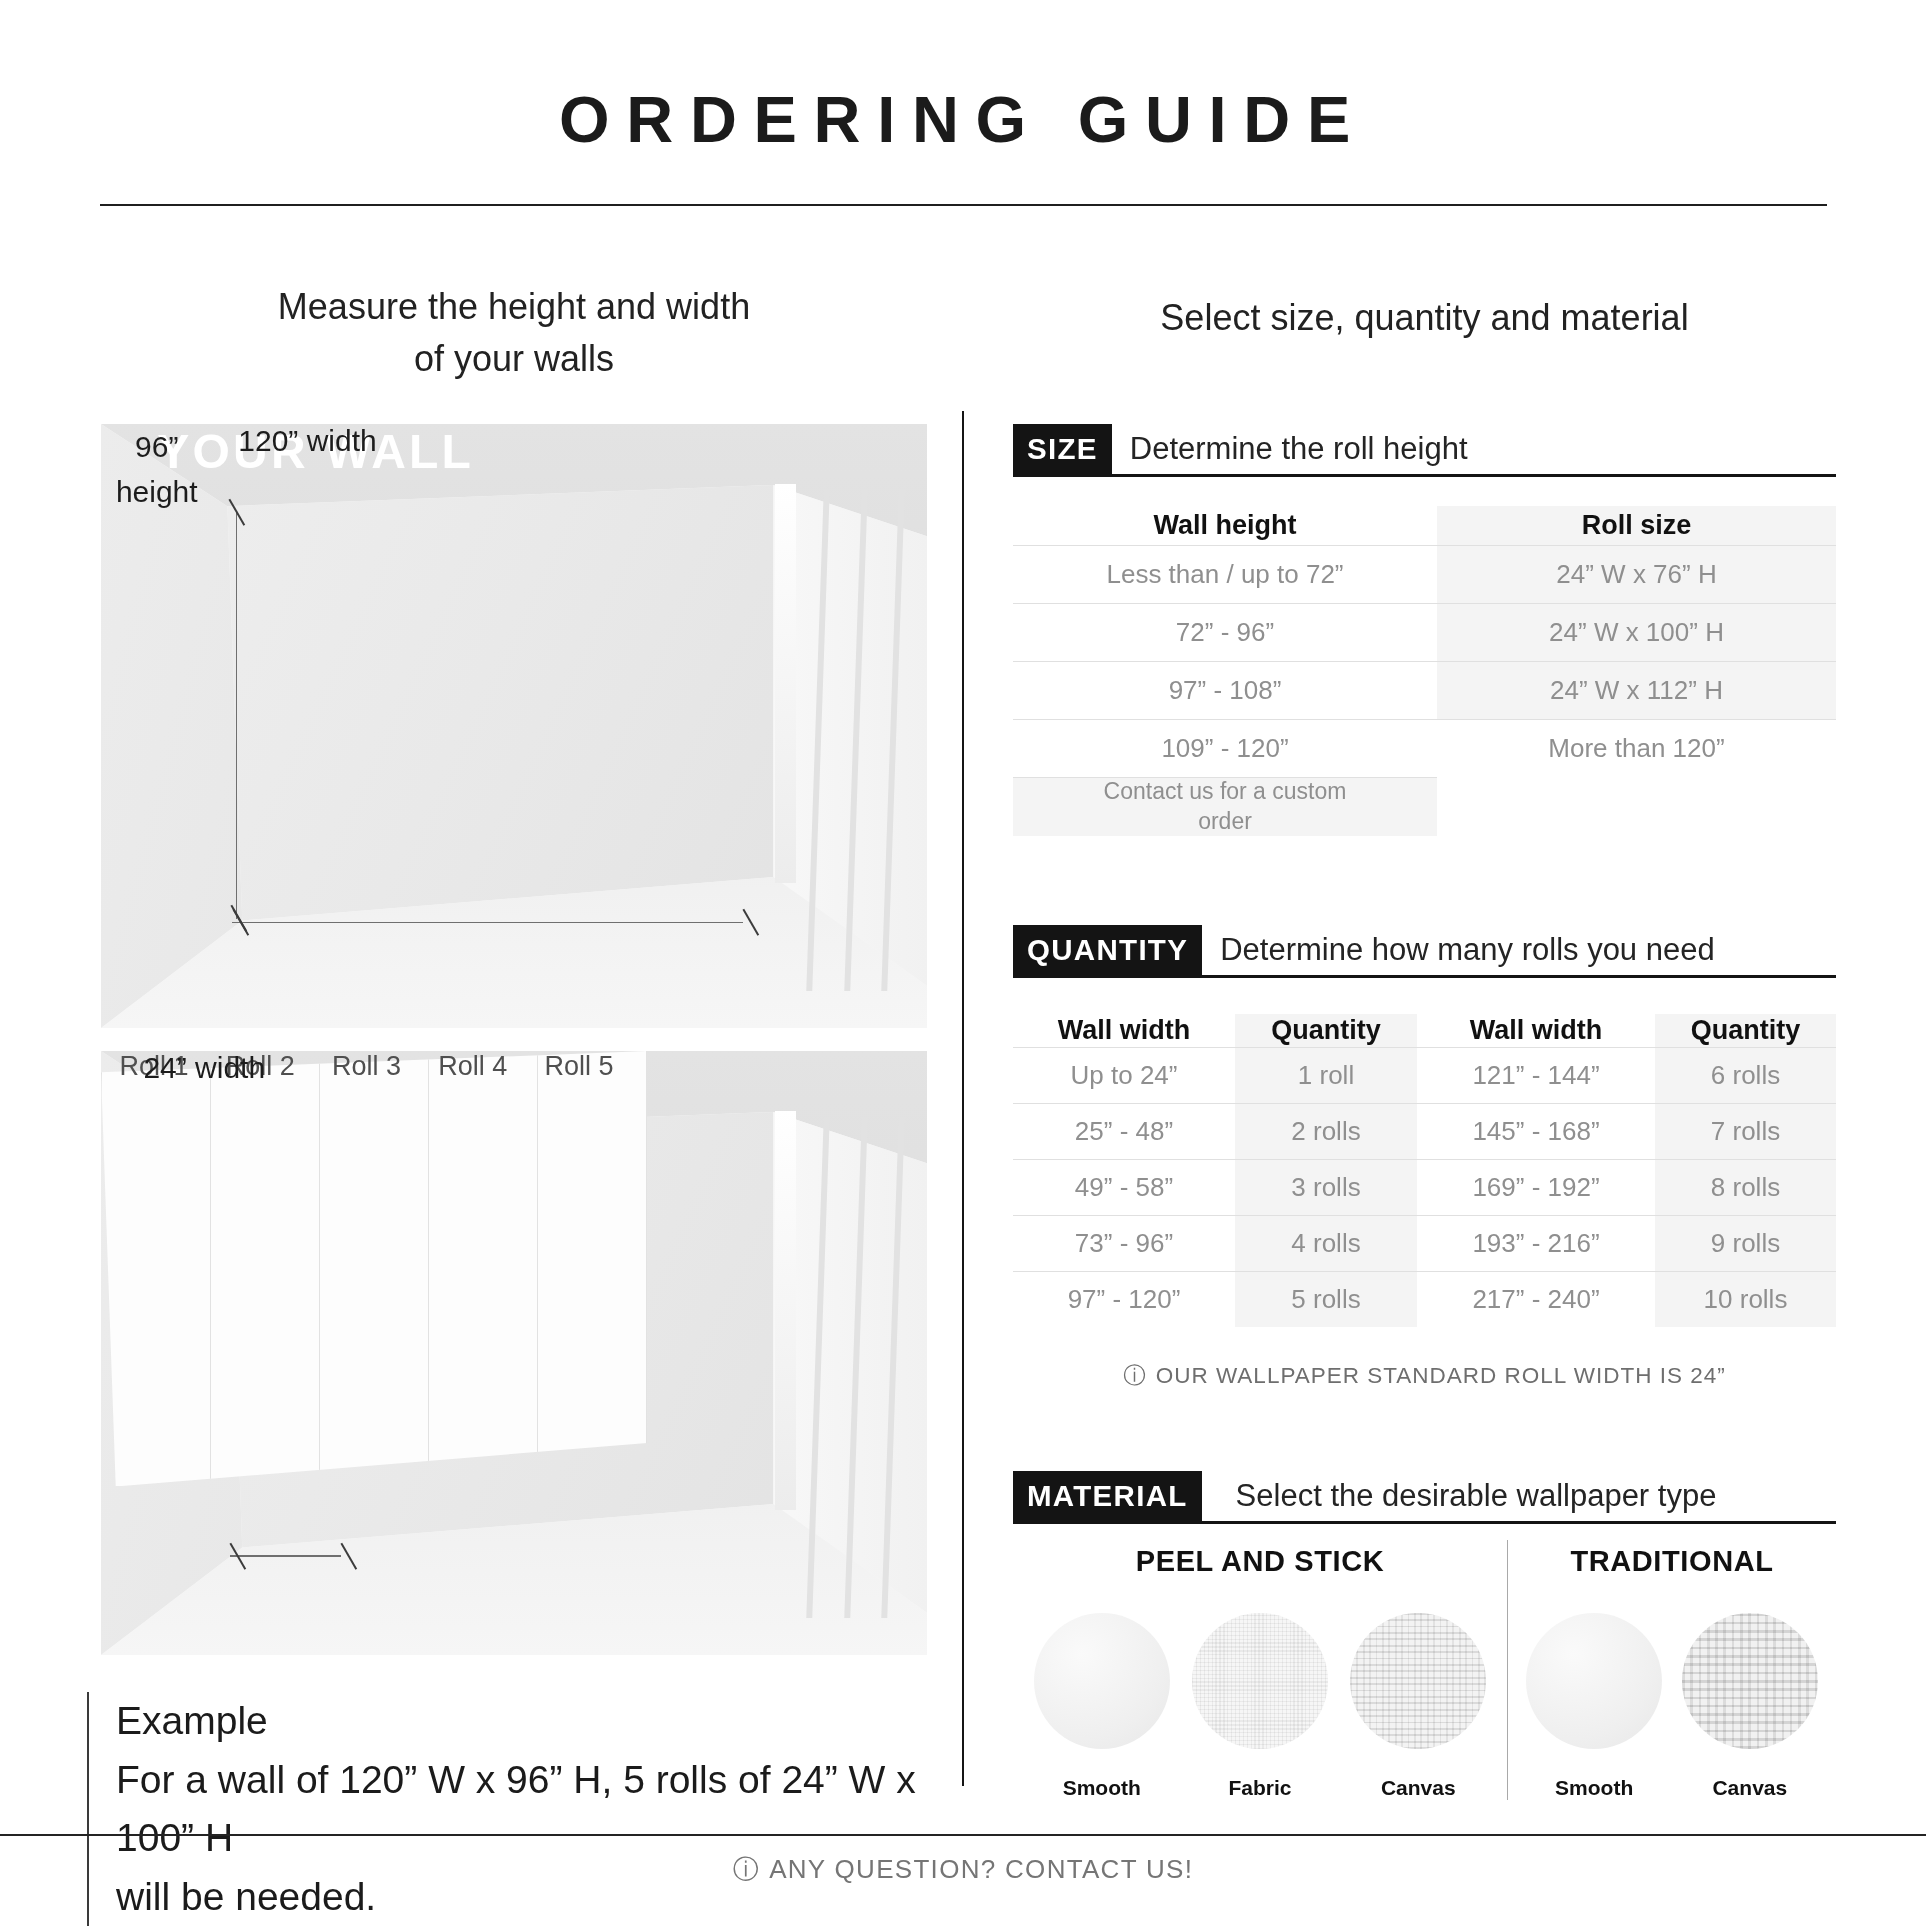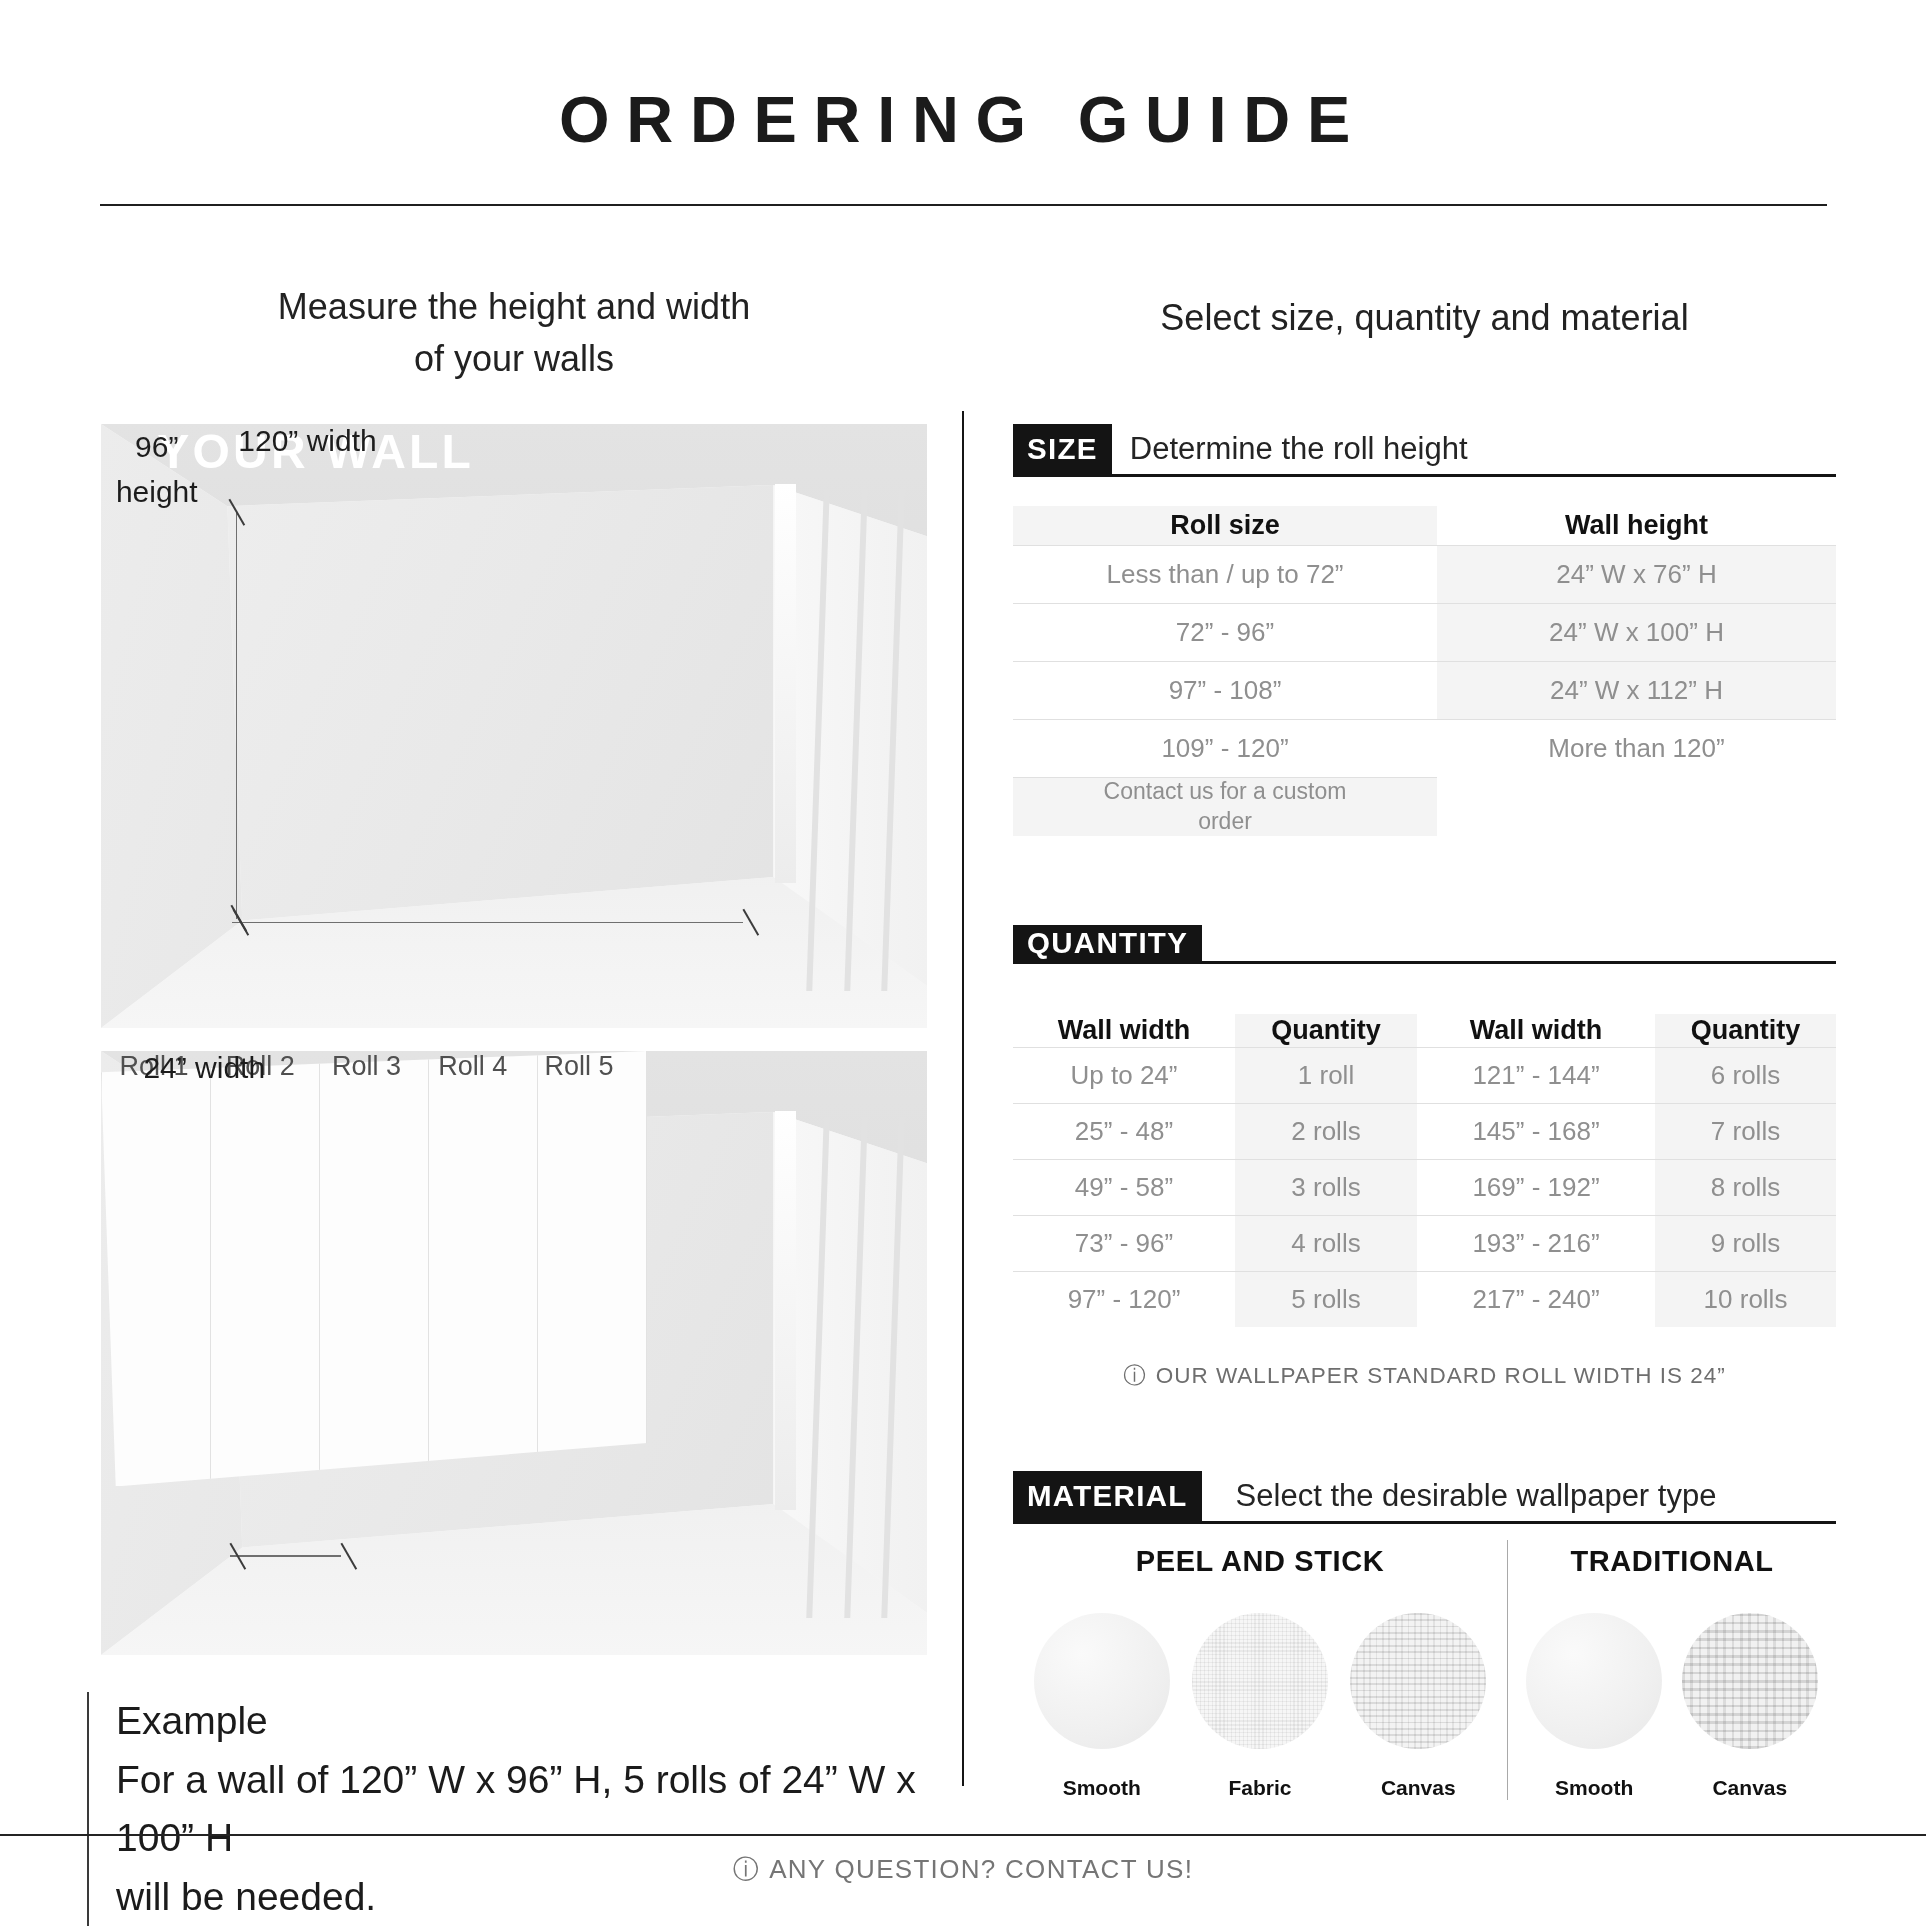--- a/index.html
+++ b/index.html
@@ -198,42 +198,43 @@
 <div class="abs center-divider"></div>
 
 <div class="abs right-heading">Select size, quantity and material</div>
 
 <div class="abs section-head size-head">
   <span class="badge">SIZE</span>
   <span class="section-title">Determine the roll height</span>
 </div>
 
 <div class="abs tbl size-table">
+  <div class="cell hdr">Wall height</div>
   <div class="cell hdr shade">Roll size</div>
-  <div class="cell hdr">Wall height</div>
 
   <div class="cell val bt">Less than / up to 72”</div>
   <div class="cell val bt shade">24” W x 76” H</div>
 
   <div class="cell val bt">72” - 96”</div>
   <div class="cell val bt shade">24” W x 100” H</div>
 
   <div class="cell val bt">97” - 108”</div>
   <div class="cell val bt shade">24” W x 112” H</div>
 
   <div class="cell val bt">109” - 120”</div>
 
   <div class="cell val bt">More than 120”</div>
   <div class="cell val bt shade">
     <span class="custom-order">Contact us for a custom order</span>
   </div>
 </div>
 
 <div class="abs section-head qty-head">
   <span class="badge">QUANTITY</span>
+  <span class="section-title">Determine how many rolls you need</span>
 </div>
 
 <div class="abs tbl qty-table">
   <div class="cell hdr">Wall width</div>
   <div class="cell hdr shade">Quantity</div>
   <div class="cell hdr">Wall width</div>
   <div class="cell hdr shade">Quantity</div>
 
   <div class="cell val bt">Up to 24”</div>
   <div class="cell val bt shade">1 roll</div>

